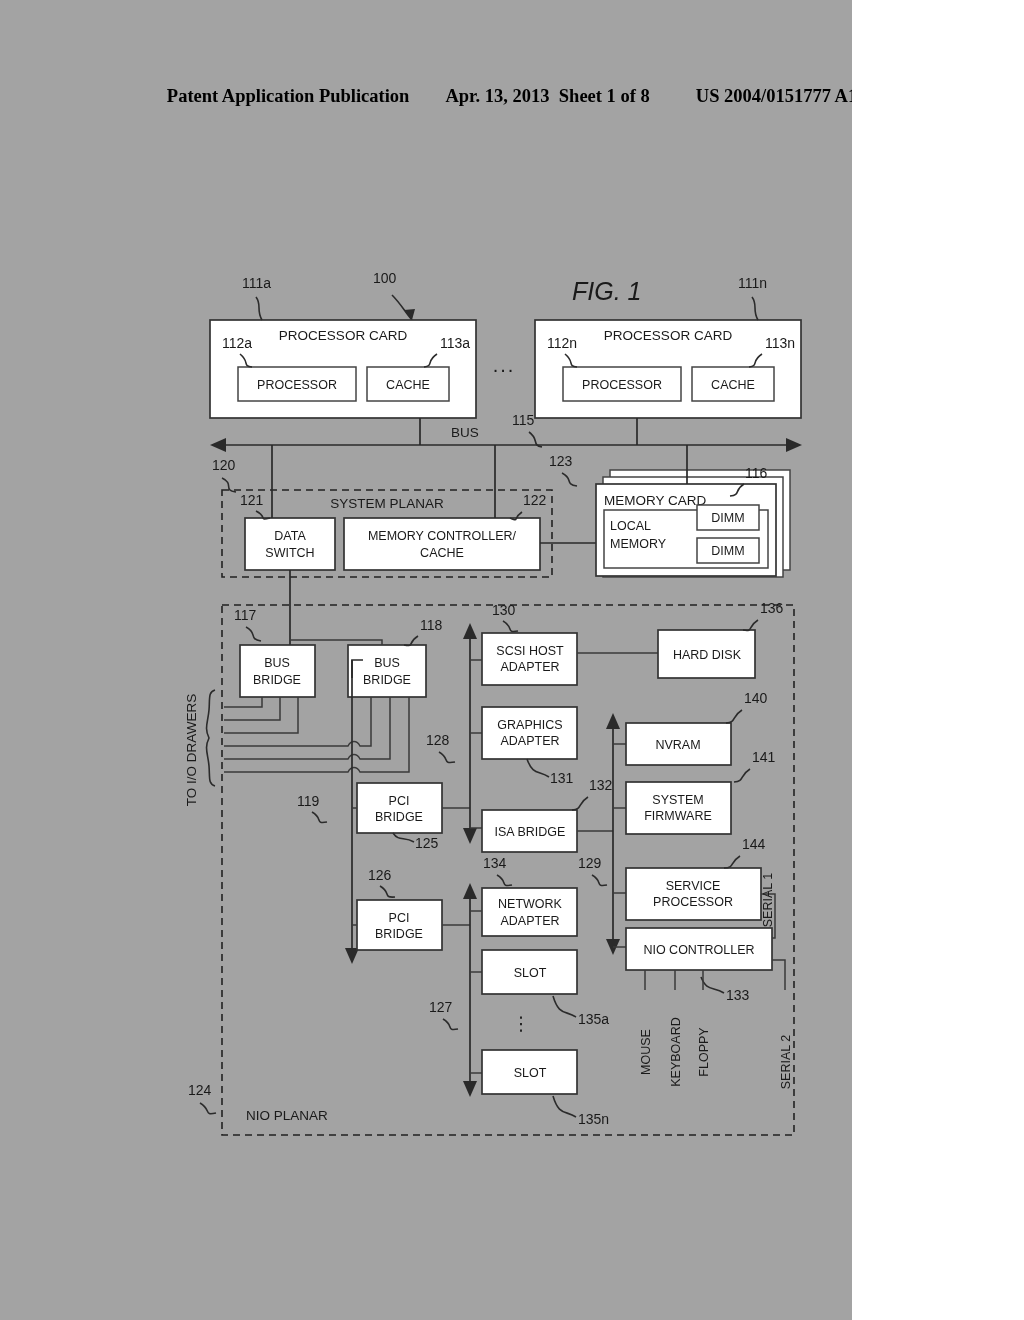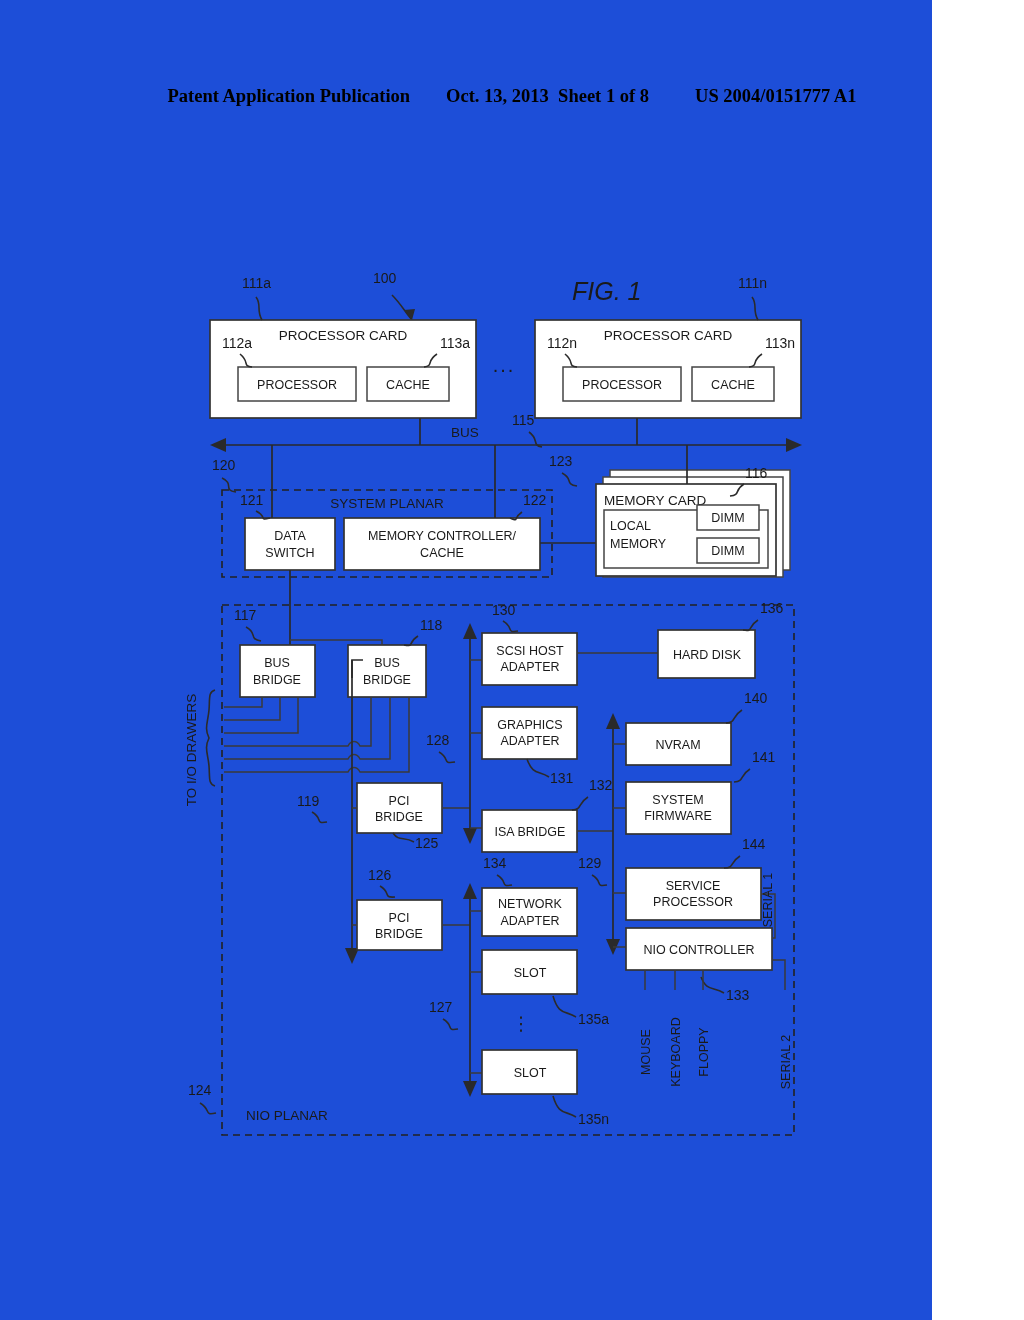--- a/index.html
+++ b/index.html
@@ -2,23 +2,23 @@
 <html><head>
 <meta charset="utf-8">
 <style>
   html, body {
     margin: 0;
     padding: 0;
     background: #ffffff;
   }
   #page {
     position: relative;
-    width: 932px;
+    width: 852px;
     height: 1320px;
-    background: #1d4ed8;
+    background: #a3a3a3;
     font-family: "Liberation Sans", sans-serif;
     overflow: hidden;
   }
   
   #pub-header {
     position: absolute;
     left: 0;
     top: 86px;
     width: 1024px;
     height: 28px;
@@ -96,21 +96,21 @@
   .dots { font-size: 20px; fill: #222; letter-spacing: 2px; }
 </style>
 </head>
 <body>
 
 <div id="page">
 
   <div id="pub-header">
     <span class="seg">Patent Application Publication</span>
     <span class="gap1"></span>
-    <span class="seg">Oct. 13, 2013  Sheet 1 of 8</span>
+    <span class="seg">Apr. 13, 2013  Sheet 1 of 8</span>
     <span class="gap2"></span>
     <span class="seg">US 2004/0151777 A1</span>
   </div>
 
   <svg id="fig" viewBox="0 0 1024 1320">
 
     <text class="figtitle" x="572" y="300">FIG. 1</text>
 
     <text class="refnum" x="373" y="283">100</text>
     <path class="leader" d="M392,295 C401,304 405,312 412,320"></path>

